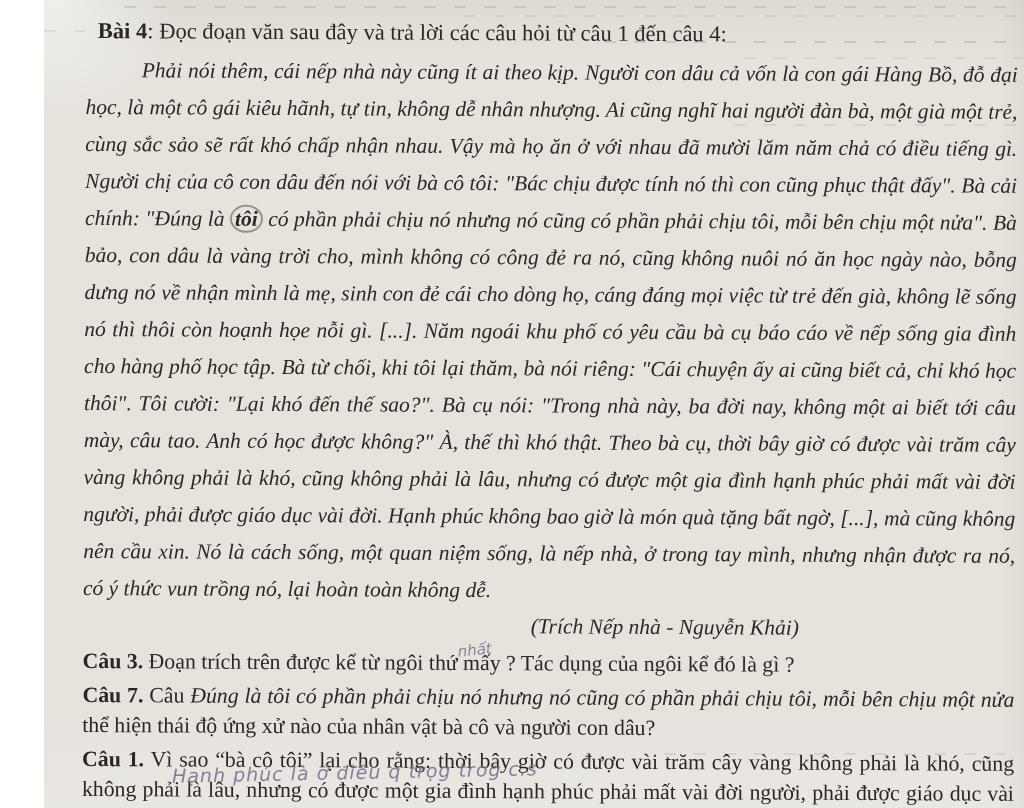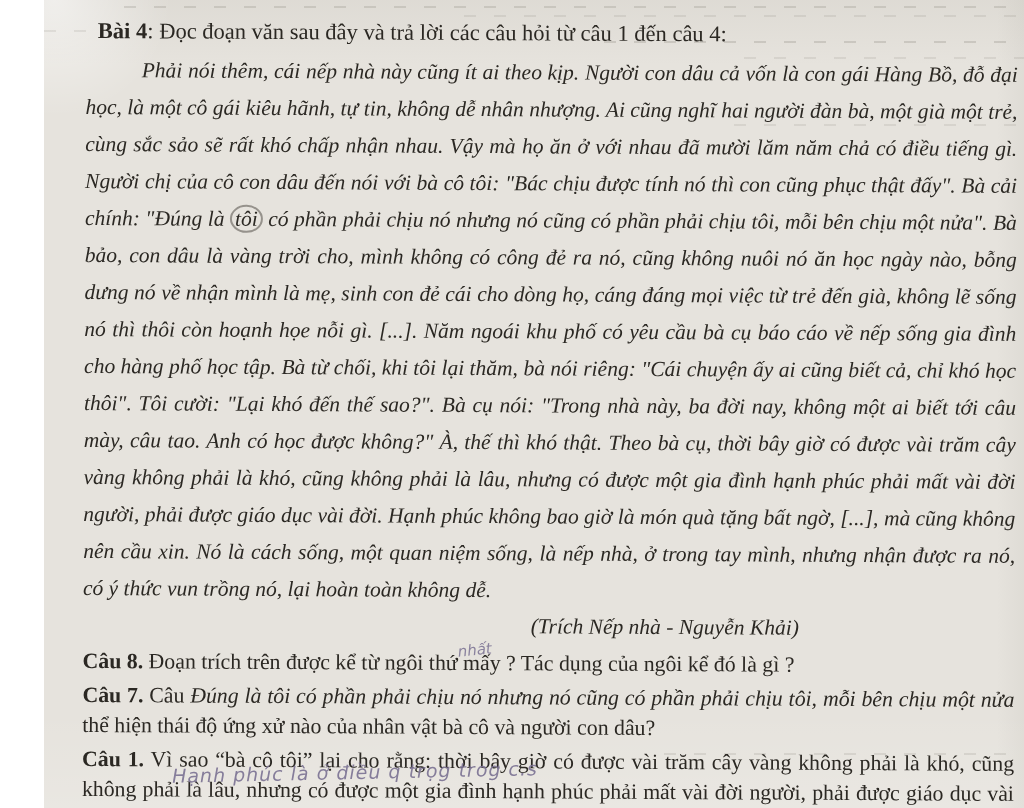--- a/index.html
+++ b/index.html
@@ -17,21 +17,21 @@
     margin-left:44px;
   }
   .content{position:absolute;left:42px;top:12px;width:932px;transform:rotate(.3deg);transform-origin:0 0;}
   .header{font-size:22.5px;line-height:38px;margin:0 0 2px 12px;}
   .b{font-weight:bold;}
   .passage{font-size:21.5px;line-height:37px;text-align:justify;text-indent:56px;font-style:italic;margin:0;}
   .attribution{font-size:21.5px;line-height:33px;font-style:italic;text-align:center;padding-left:232px;margin:1px 0 5px 0;}
   .q{font-size:21.8px;line-height:30px;text-align:justify;margin:0 0 4px 0;}
   .lbl{font-weight:bold;}
   .ital{font-style:italic;}
-  .circled{border:2px solid rgba(84,80,72,.55);border-radius:50%;padding:0 3px;}
+  .circled{border:2px solid rgba(84,80,72,.55);border-radius:50%;padding:0 3px;font-weight:bold;}
   .word-annot{position:relative;}
   .hand{font-family:"DejaVu Sans",sans-serif;font-style:italic;color:#7b7293;}
   .nhat{position:absolute;top:-16px;left:-6px;font-size:15px;transform:rotate(-6deg);white-space:nowrap;opacity:.85;}
   .q3wrap{position:relative;}
   .answer{position:absolute;left:128px;top:761px;font-size:19px;transform:rotate(-1.2deg);letter-spacing:1px;opacity:.9;}
   .partial{position:absolute;left:40px;top:794px;width:760px;height:14px;overflow:hidden;font-size:22px;line-height:25px;color:#3f3c36;opacity:.9;}
   .bleed{position:absolute;height:2px;background:repeating-linear-gradient(90deg, rgba(95,90,80,.38) 0 12px, transparent 12px 30px);}
 </style>
 </head>
 <body>
@@ -47,21 +47,21 @@
   <div class="bleed" style="top:753px;left:620px;right:10px;opacity:.35;"></div>
 
   <div class="content">
 
     <p class="header"><span class="b">Bài 4</span><span>: Đọc đoạn văn sau đây và trả lời các câu hỏi từ câu 1 đến câu 4:</span></p>
 
     <p class="passage"><span>Phải nói thêm, cái nếp nhà này cũng ít ai theo kịp. Người con dâu cả vốn là con gái Hàng Bồ, đỗ đại học, là một cô gái kiêu hãnh, tự tin, không dễ nhân nhượng. Ai cũng nghĩ hai người đàn bà, một già một trẻ, cùng sắc sảo sẽ rất khó chấp nhận nhau. Vậy mà họ ăn ở với nhau đã mười lăm năm chả có điều tiếng gì. Người chị của cô con dâu đến nói với bà cô tôi: "Bác chịu được tính nó thì con cũng phục thật đấy". Bà cải chính: "Đúng là </span><span class="circled">tôi</span><span> có phần phải chịu nó nhưng nó cũng có phần phải chịu tôi, mỗi bên chịu một nửa". Bà bảo, con dâu là vàng trời cho, mình không có công đẻ ra nó, cũng không nuôi nó ăn học ngày nào, bỗng dưng nó về nhận mình là mẹ, sinh con đẻ cái cho dòng họ, cáng đáng mọi việc từ trẻ đến già, không lẽ sống nó thì thôi còn hoạnh họe nỗi gì. [...]. Năm ngoái khu phố có yêu cầu bà cụ báo cáo về nếp sống gia đình cho hàng phố học tập. Bà từ chối, khi tôi lại thăm, bà nói riêng: "Cái chuyện ấy ai cũng biết cả, chỉ khó học thôi". Tôi cười: "Lại khó đến thế sao?". Bà cụ nói: "Trong nhà này, ba đời nay, không một ai biết tới câu mày, câu tao. Anh có học được không?" À, thế thì khó thật. Theo bà cụ, thời bây giờ có được vài trăm cây vàng không phải là khó, cũng không phải là lâu, nhưng có được một gia đình hạnh phúc phải mất vài đời người, phải được giáo dục vài đời. Hạnh phúc không bao giờ là món quà tặng bất ngờ, [...], mà cũng không nên cầu xin. Nó là cách sống, một quan niệm sống, là nếp nhà, ở trong tay mình, nhưng nhận được ra nó, có ý thức vun trồng nó, lại hoàn toàn không dễ.</span></p>
 
     <p class="attribution">(Trích Nếp nhà - Nguyễn Khải)</p>
 
-    <p class="q"><span class="lbl">Câu 8.</span><span> Đoạn trích trên được kể từ ngôi thứ </span><span class="word-annot"><span>mấy</span><span class="hand nhat">nhất</span></span><span> ? Tác dụng của ngôi kể đó là gì ?</span></p>
+    <p class="q"><span class="lbl">Câu 3.</span><span> Đoạn trích trên được kể từ ngôi thứ </span><span class="word-annot"><span>mấy</span><span class="hand nhat">nhất</span></span><span> ? Tác dụng của ngôi kể đó là gì ?</span></p>
 
     <p class="q"><span class="lbl">Câu 7.</span><span> Câu </span><span class="ital">Đúng là tôi có phần phải chịu nó nhưng nó cũng có phần phải chịu tôi, mỗi bên chịu một nửa</span><span> thể hiện thái độ ứng xử nào của nhân vật bà cô và người con dâu?</span></p>
 
     <div class="q3wrap">
       <p class="q"><span class="lbl">Câu 1.</span><span> Vì sao “bà cô tôi” lại cho rằng: thời bây giờ có được vài trăm cây vàng không phải là khó, cũng không phải là lâu, nhưng có được một gia đình hạnh phúc phải mất vài đời người, phải được giáo dục vài đời ?</span></p>
 
     </div>
 
   </div>
 

